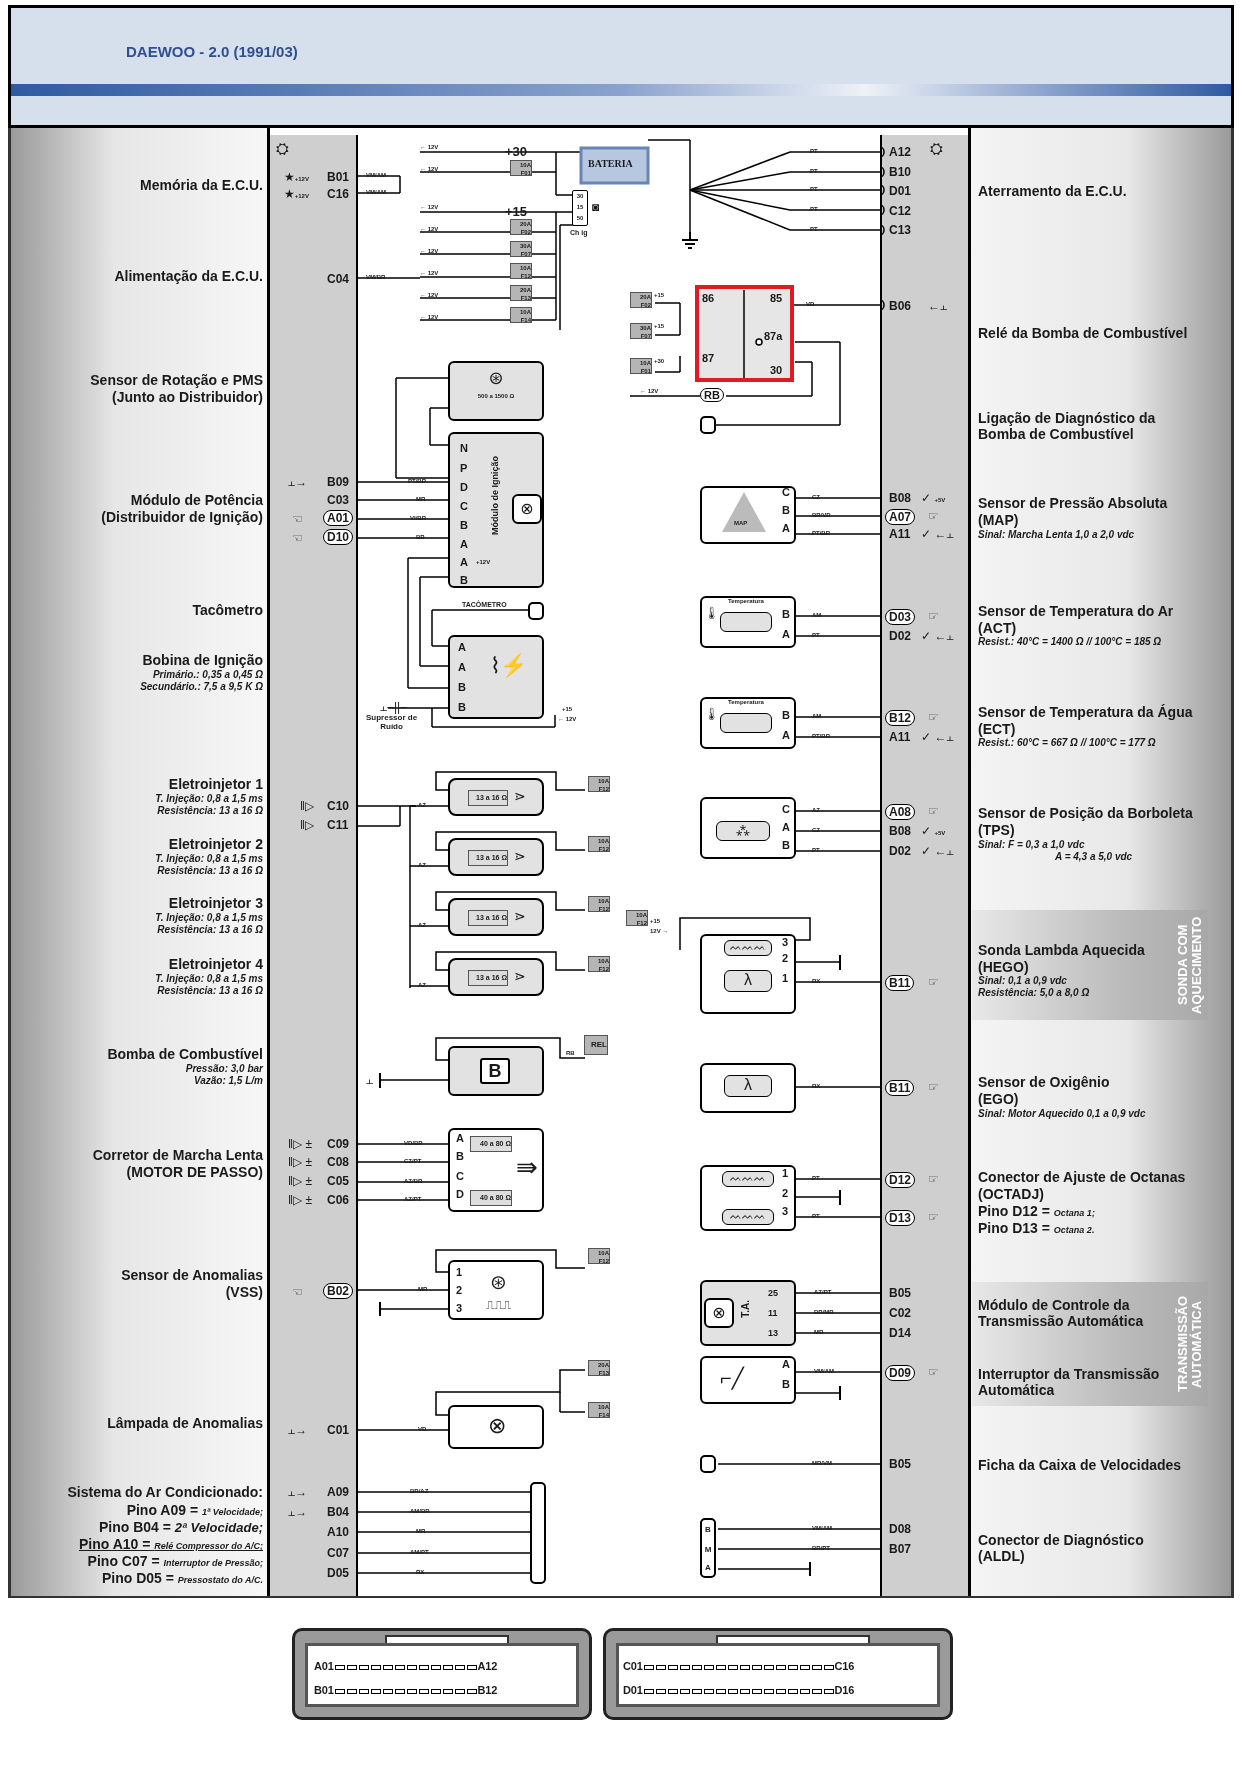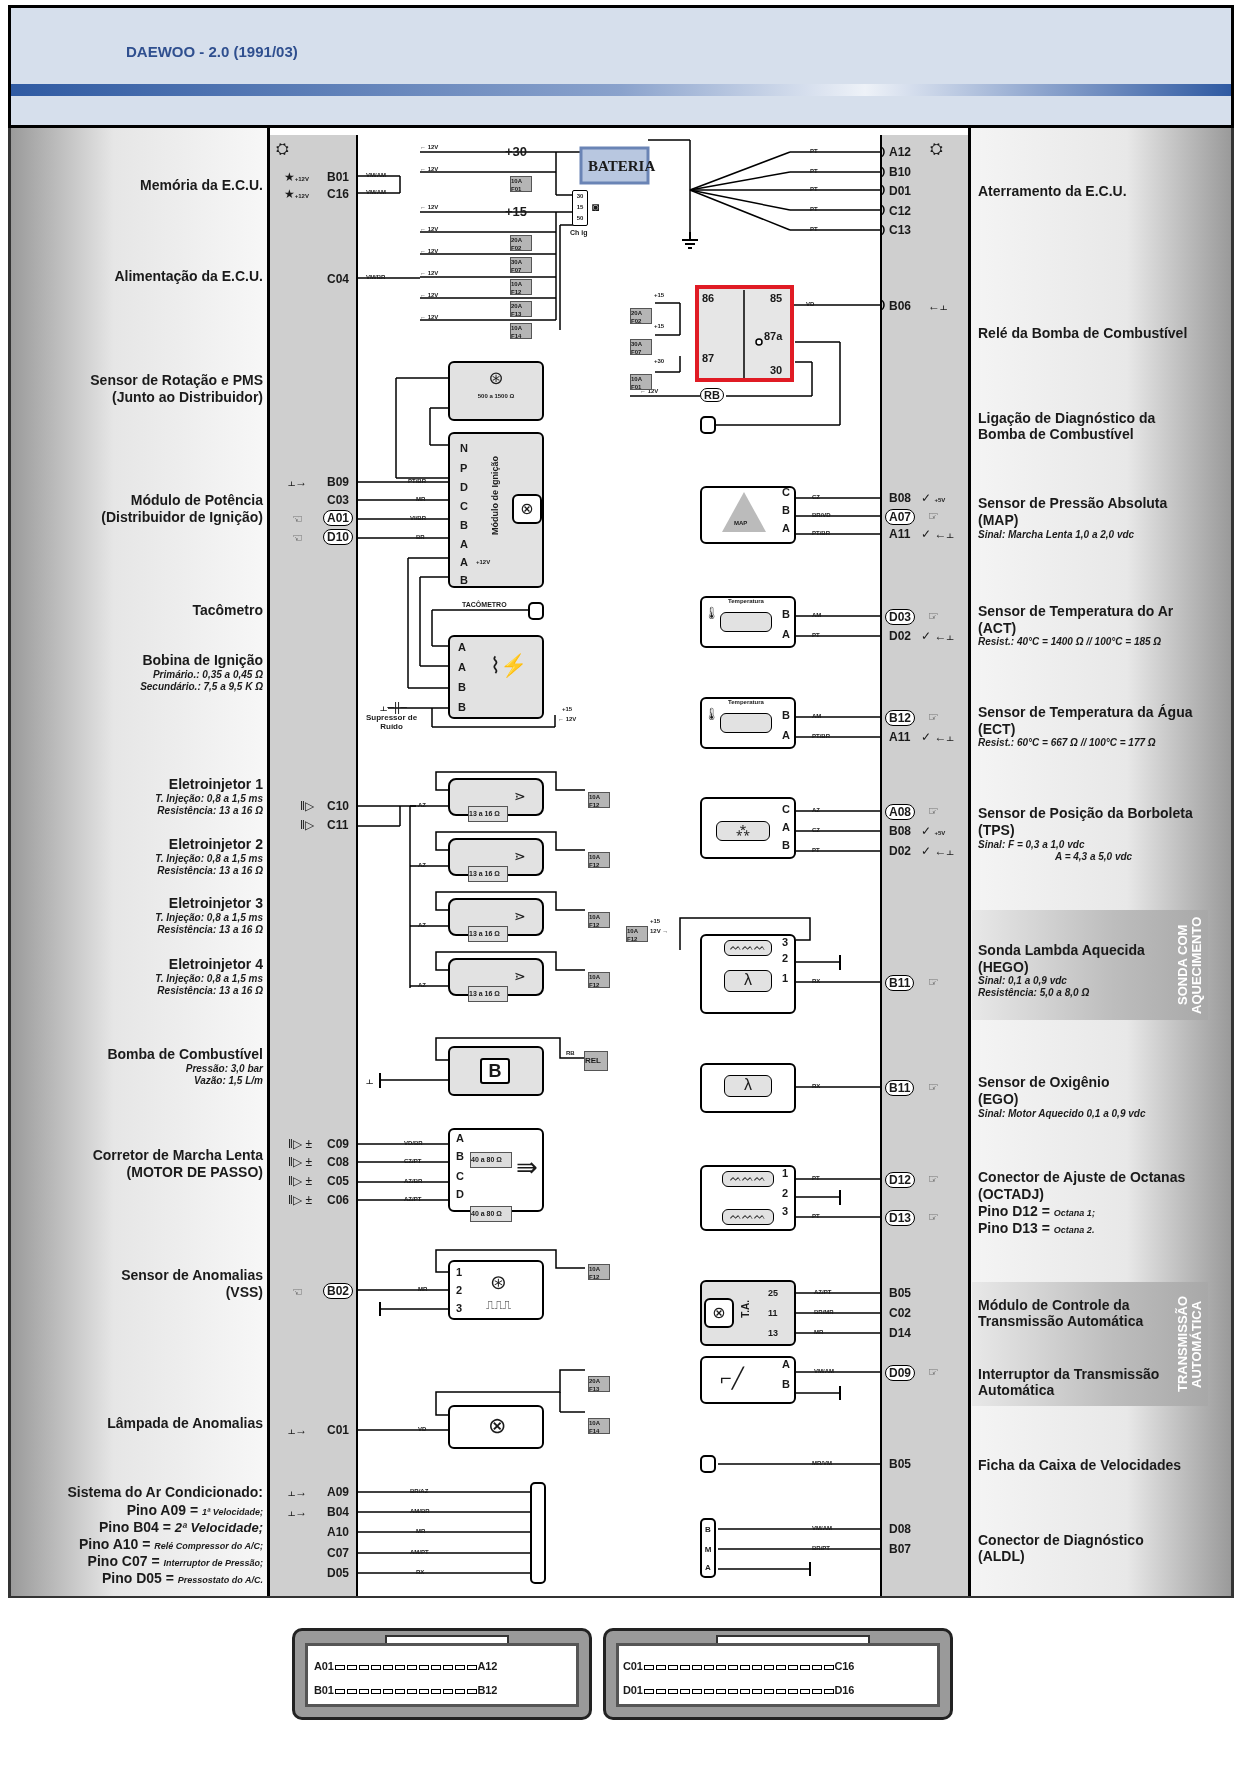--- a/index.html
+++ b/index.html
@@ -23,21 +23,21 @@
   .ltitle{font-size:14px;font-weight:bold;text-align:right;line-height:16px;white-space:nowrap;}
   .lsub{font-size:10px;font-weight:bold;font-style:italic;text-align:right;line-height:12px;white-space:nowrap;}
   .rtitle{font-size:14px;font-weight:bold;line-height:16px;white-space:nowrap;}
   .rsub{font-size:10px;font-weight:bold;font-style:italic;line-height:12px;white-space:nowrap;}
   .pin{font-size:12px;font-weight:bold;white-space:nowrap;}
   .pin.circ{border:1.5px solid #000;border-radius:9px;padding:0 3px;background:#fff;}
   .wire-lbl{font-size:6px;font-weight:bold;white-space:nowrap;background:transparent;}
   .sym{font-size:12px;white-space:nowrap;}
   .box{border:2px solid #000;border-radius:6px;background:#e2e2e2;box-sizing:border-box;}
   .box.white{background:#fff;}
-  .fuse{width:22px;height:16px;background:#b5b5b5;border:1px solid #555;font-size:6px;font-weight:bold;text-align:left;line-height:8px;box-sizing:border-box;margin-top:16px;}
+  .fuse{width:22px;height:16px;background:#b5b5b5;border:1px solid #555;font-size:6px;font-weight:bold;text-align:right;line-height:8px;box-sizing:border-box;}
   .small{font-size:7px;font-weight:bold;white-space:nowrap;}
   .tiny{font-size:6px;font-weight:bold;white-space:nowrap;}
   .conn-pin{font-size:11px;font-weight:bold;}
   svg.wires{position:absolute;left:0;top:0;}
   
   .ecuconn{background:#9a9a9a;border:3px solid #222;border-radius:10px;box-sizing:border-box;}
   .ecuconn-inner{background:#fff;border:3px solid #555;box-sizing:border-box;}
   .pinrow{font-size:11px;font-weight:bold;white-space:nowrap;letter-spacing:-0.2px;}
   .slot{display:inline-block;width:10px;height:5px;border:1.5px solid #000;margin:0 1px;vertical-align:middle;box-sizing:border-box;}
 </style>
@@ -263,21 +263,21 @@
 <div class="abs lsub" style="right:981px;top:1075px;">Vazão: 1,5 L/m</div>
 <div class="abs ltitle" style="right:981px;top:1147px;">Corretor de Marcha Lenta</div>
 <div class="abs ltitle" style="right:981px;top:1164px;">(MOTOR DE PASSO)</div>
 <div class="abs ltitle" style="right:981px;top:1267px;">Sensor de Anomalias</div>
 <div class="abs ltitle" style="right:981px;top:1284px;">(VSS)</div>
 <div class="abs ltitle" style="right:981px;top:1415px;">Lâmpada de Anomalias</div>
 <div class="abs ltitle" style="right:981px;top:1484px;">Sistema do Ar Condicionado:</div>
 
 <div class="abs ltitle" style="right:981px;top:1502px;"><span>Pino A09 = </span><i class="lsub" style="font-size:9px">1ª Velocidade;</i></div>
 <div class="abs ltitle" style="right:981px;top:1519px;"><span>Pino B04 = </span><i class="lsub" style="font-size:13px">2ª Velocidade;</i></div>
-<div class="abs ltitle" style="right:981px;top:1536px;"><span>Pino A10 = </span><i class="lsub" style="font-size:9px">Relé Compressor do A/C;</i></div>
+<div class="abs ltitle" style="right:981px;top:1536px;text-decoration:underline;"><span>Pino A10 = </span><i class="lsub" style="font-size:9px">Relé Compressor do A/C;</i></div>
 <div class="abs ltitle" style="right:981px;top:1553px;"><span>Pino C07 = </span><i class="lsub" style="font-size:9px">Interruptor de Pressão;</i></div>
 <div class="abs ltitle" style="right:981px;top:1570px;"><span>Pino D05 = </span><i class="lsub" style="font-size:9px">Pressostato do A/C.</i></div>
 
 <div class="abs rtitle" style="left:978px;top:183px;">Aterramento da E.C.U.</div>
 <div class="abs rtitle" style="left:978px;top:325px;">Relé da Bomba de Combustível</div>
 <div class="abs rtitle" style="left:978px;top:410px;">Ligação de Diagnóstico da</div>
 <div class="abs rtitle" style="left:978px;top:426px;">Bomba de Combustível</div>
 <div class="abs rtitle" style="left:978px;top:495px;">Sensor de Pressão Absoluta</div>
 <div class="abs rtitle" style="left:978px;top:512px;">(MAP)</div>
 <div class="abs rsub" style="left:978px;top:529px;">Sinal: Marcha Lenta 1,0 a 2,0 vdc</div>
@@ -432,21 +432,21 @@
   </div>
 <div class="abs fuse" style="left:510px;top:285px;">
     <div>20A</div>
     <div>F13</div>
   </div>
 <div class="abs fuse" style="left:510px;top:307px;">
     <div>10A</div>
     <div>F14</div>
   </div>
 
-<div class="abs pin" style="left:588px;top:158px;font-size:15px;font-family:'Liberation Serif',serif;">BATERIA</div>
+<div class="abs pin" style="left:588px;top:158px;font-size:10px;font-family:'Liberation Serif',serif;">BATERIA</div>
 <div class="abs box white" style="left:572px;top:190px;width:16px;height:36px;border-width:1.5px;border-radius:2px;">
   <div class="tiny" style="line-height:11px;text-align:center;">30</div>
   <div class="tiny" style="line-height:11px;text-align:center;">15</div>
   <div class="tiny" style="line-height:11px;text-align:center;">50</div>
 </div>
 <div class="abs sym" style="left:592px;top:200px;">◙</div>
 <div class="abs small" style="left:570px;top:229px;">Ch ig</div>
 
 <div class="abs wire-lbl" style="left:366px;top:172px;">VM/AM</div>
 <div class="abs wire-lbl" style="left:366px;top:189px;">VM/AM</div>

